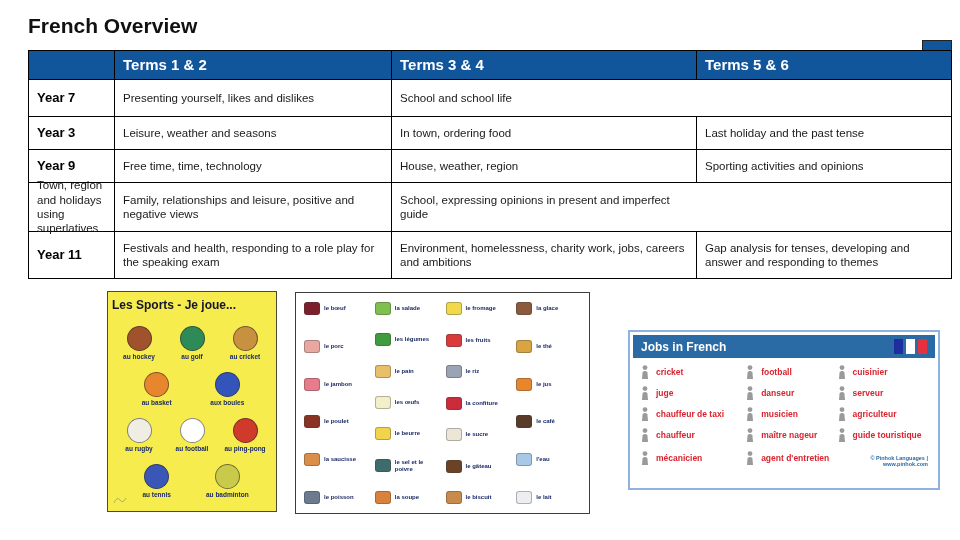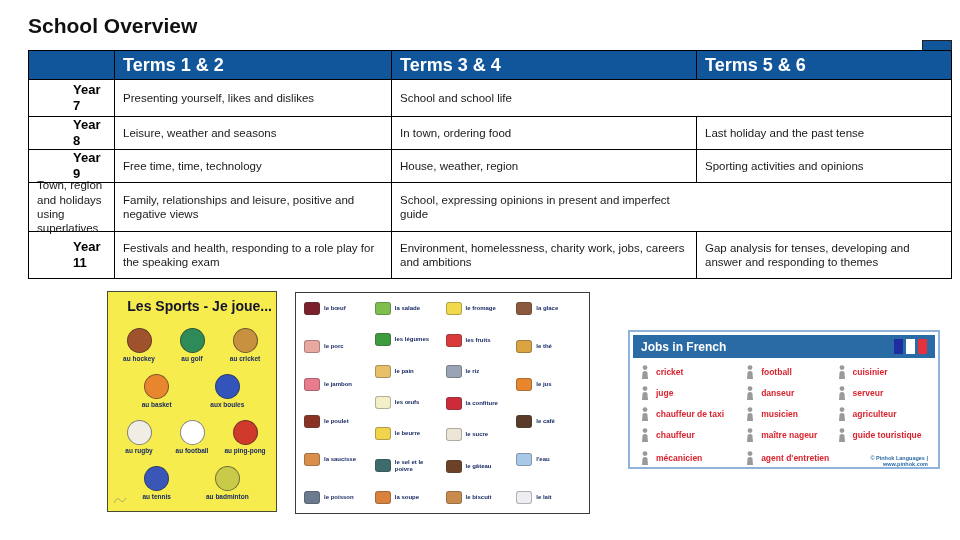--- a/index.html
+++ b/index.html
@@ -10,44 +10,44 @@
 
   
   .notch { position:absolute; left:922px; top:40px; width:30px; height:11px; background:#11559B;
            border:1px solid #222; border-bottom:none; }
   .otable { position:absolute; left:28px; top:50px; width:924px; border:1px solid #000; background:#fff; }
   .trow { display:grid; grid-template-columns:85px 277px 305px 255px; border-top:1px solid #000; }
   .trow:first-child { border-top:none; }
   .cell { border-left:1px solid #000; padding:4px 8px; display:flex; align-items:center;
           font-size:11.5px; color:#1a1a1a; line-height:1.25; }
   .cell:first-child { border-left:none; }
-  .hrow .cell { background:#11559B; color:#fff; font-weight:700; font-size:18px; }
-  .ycell { font-weight:700; font-size:13px; color:#000;margin-left:36px; }
+  .hrow .cell { background:#11559B; color:#fff; font-weight:700; font-size:15px; }
+  .ycell { font-weight:700; font-size:13px; color:#000; }
   .h28{height:28px}.h36{height:36px}.h32{height:32px}.h48{height:48px}.h46{height:46px}
 
   
   .sports { position:absolute; left:107px; top:291px; width:170px; height:221px;
             background:#F6EC4D; border:1px solid #4a4a32; padding:6px 4px 2px; }
-  .sports-title { text-align:right; font-size:14px; font-weight:700; color:#14142e; margin-bottom:2px; }
+  .sports-title { text-align:left; font-size:12px; font-weight:700; color:#14142e; margin-bottom:2px; }
   .sp-row { display:flex; justify-content:space-evenly; align-items:flex-end; height:46px; }
   .sp-item { display:flex; flex-direction:column; align-items:center; width:52px; }
   .sp-dot { width:25px; height:25px; border-radius:50%; border:1px solid rgba(40,40,40,.55); margin-bottom:2px; }
   .sp-label { font-size:6.5px; font-weight:700; color:#1A2B66; white-space:nowrap; }
   .signature { position:absolute; left:5px; bottom:6px; opacity:.55; }
 
   
   .food { position:absolute; left:295px; top:292px; width:295px; height:222px;
           background:#fff; border:1px solid #3c3c3c; padding:9px 8px; display:flex; gap:6px; }
   .f-col { flex:1; display:flex; flex-direction:column; justify-content:space-between; }
   .f-item { display:flex; align-items:center; gap:4px; }
   .f-ico { width:16px; height:13px; border-radius:3px; border:1px solid rgba(60,60,60,.35); flex:0 0 auto; }
   .f-label { font-size:6px; font-weight:700; color:#1A2B66; line-height:1.15; }
 
   
-  .jobs { position:absolute; left:628px; top:330px; width:312px; height:139px;
+  .jobs { position:absolute; left:628px; top:330px; width:312px; height:160px;
           background:#fff; border:2px solid #8FB3DC; }
   .jobs-bar { height:23px; background:#2A6AA5; display:flex; align-items:center;
               justify-content:space-between; padding:0 8px; margin:3px; }
   .jobs-title { color:#fff; font-weight:700; font-size:12px; }
   .flag { display:flex; gap:3px; height:15px; }
   .flag span { width:9px; height:15px; display:block; }
   .flag .b{background:#1F2E9E}.flag .w{background:#fff}.flag .r{background:#E5303E}
   .jobs-grid { display:grid; grid-template-columns:1.15fr 1fr 1fr; padding:4px 10px 2px; row-gap:7px; }
   .job-item { display:flex; align-items:center; gap:6px; }
   .job-ico { width:10px; height:14px; flex:0 0 auto; }
@@ -61,37 +61,37 @@
 
   <svg width="0" height="0" style="position:absolute">
       <defs>
     <g id="person">
           <circle cx="5" cy="2.6" r="2.4" fill="#9a9a9a"></circle>
           <path d="M2 14 L2.6 7 Q5 4.8 7.4 7 L8 14 Z" fill="#9a9a9a"></path>
         </g>
   </defs>
     </svg>
 
-  <div class="page-title">School Overview</div>
+  <div class="page-title">French Overview</div>
   <div class="notch"></div>
 
   <div class="otable">
     <div class="trow hrow">
       <div class="cell h28"></div>
       <div class="cell h28">Terms 1 &amp; 2</div>
       <div class="cell h28">Terms 3 &amp; 4</div>
       <div class="cell h28">Terms 5 &amp; 6</div>
     </div>
     <div class="trow">
       <div class="cell ycell h36">Year 7</div>
       <div class="cell h36">Presenting yourself, likes and dislikes</div>
       <div class="cell h36">School and school life</div>
     </div>
     <div class="trow">
-      <div class="cell ycell h32">Year 8</div>
+      <div class="cell ycell h32">Year 3</div>
       <div class="cell h32">Leisure, weather and seasons</div>
       <div class="cell h32">In town, ordering food</div>
       <div class="cell h32">Last holiday and the past tense</div>
     </div>
     <div class="trow">
       <div class="cell ycell h32">Year 9</div>
       <div class="cell h32">Free time, time, technology</div>
       <div class="cell h32">House, weather, region</div>
       <div class="cell h32">Sporting activities and opinions</div>
     </div>

